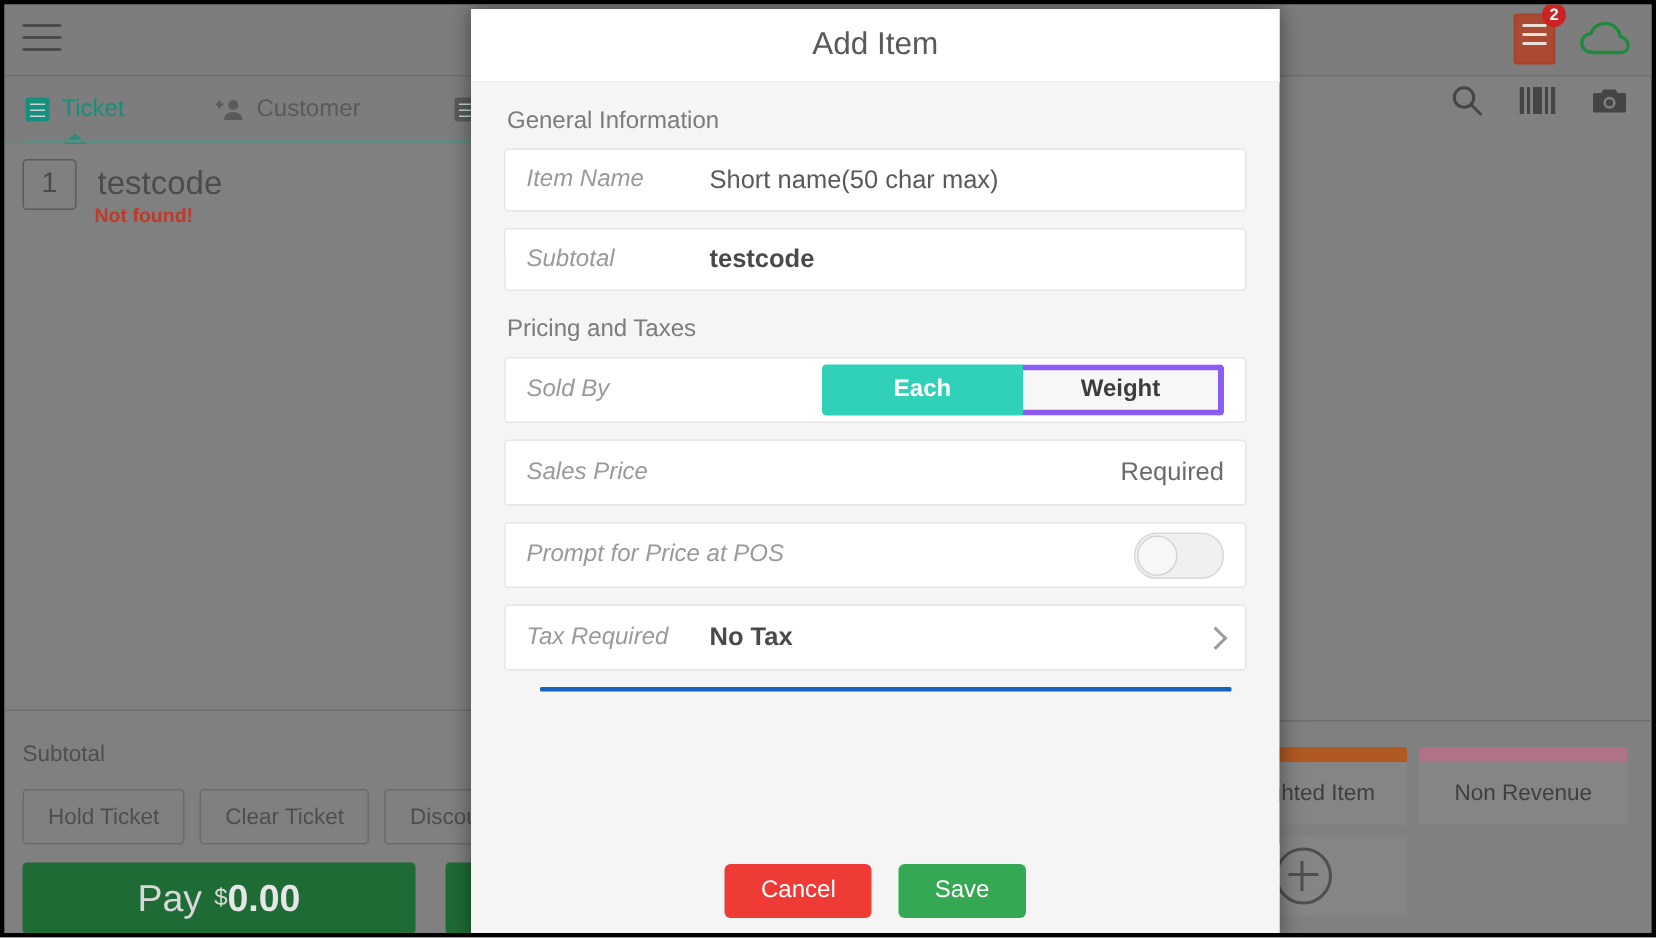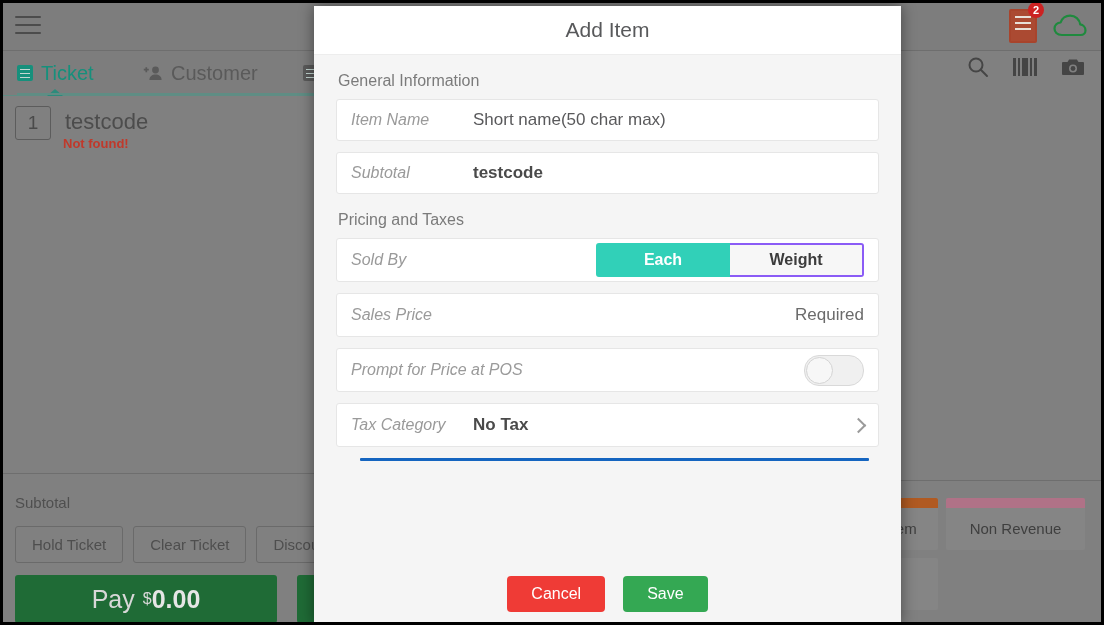--- a/index.html
+++ b/index.html
@@ -95,21 +95,21 @@
     background: #7d7d7d;
     border-bottom: 1px solid #5f8d84;
   }
   .tab {
     position: absolute;
     top: 0;
     height: 44px;
     display: flex;
     align-items: center;
     gap: 8px;
-    font-size: 20px;
+    font-size: 16px;
     color: #5a5a5a;
   }
   .tab.active { color: #16907c; }
   .tab .tab-arrow {
     position: absolute;
     bottom: -1px; left: 50%;
     margin-left: -8px;
     width: 0; height: 0;
     border-left: 8px solid transparent;
     border-right: 8px solid transparent;
@@ -289,21 +289,21 @@
   .peek-strip {
     position: absolute;
     width: 9px; height: 10px;
   }
 
   
   .modal {
     position: absolute;
     left: 311px;
     top: 3px;
-    width: 587px;
+    width: 539px;
     height: 619px;
     background: #f5f5f5;
     box-shadow: 0 0 14px rgba(0,0,0,0.45);
     display: flex;
     flex-direction: column;
     z-index: 20;
   }
   .modal-header {
     height: 48px;
     background: #ffffff;
@@ -371,21 +371,21 @@
     height: 34px;
     align-items: stretch;
   }
   .seg {
     width: 134px;
     display: flex;
     align-items: center;
     justify-content: center;
     font-size: 16px;
     font-weight: bold;
-    border: 2px solid #8b5cf6;
+    border: 4px solid #8b5cf6;
     box-sizing: border-box;
   }
   .seg.active {
     background: #31d0b8;
     border-color: #31d0b8;
     color: #ffffff;
     border-radius: 3px 0 0 3px;
   }
   .seg.inactive {
     background: #f7f7f7;
@@ -595,21 +595,21 @@
       </div>
 
       <div class="field tall">
         <span class="field-label" style="width:auto;">Prompt for Price at POS</span>
         <span class="toggle">
           <span class="knob"></span>
         </span>
       </div>
 
       <div class="field tall">
-        <span class="field-label">Tax Category</span>
+        <span class="field-label">Tax Required</span>
         <span class="field-value">No Tax</span>
         <span class="chevron"></span>
       </div>
 
       <div class="variations-underline"></div>
     </div>
 
     <div class="modal-footer">
       <button class="btn btn-cancel">Cancel</button>
       <button class="btn btn-save">Save</button>

